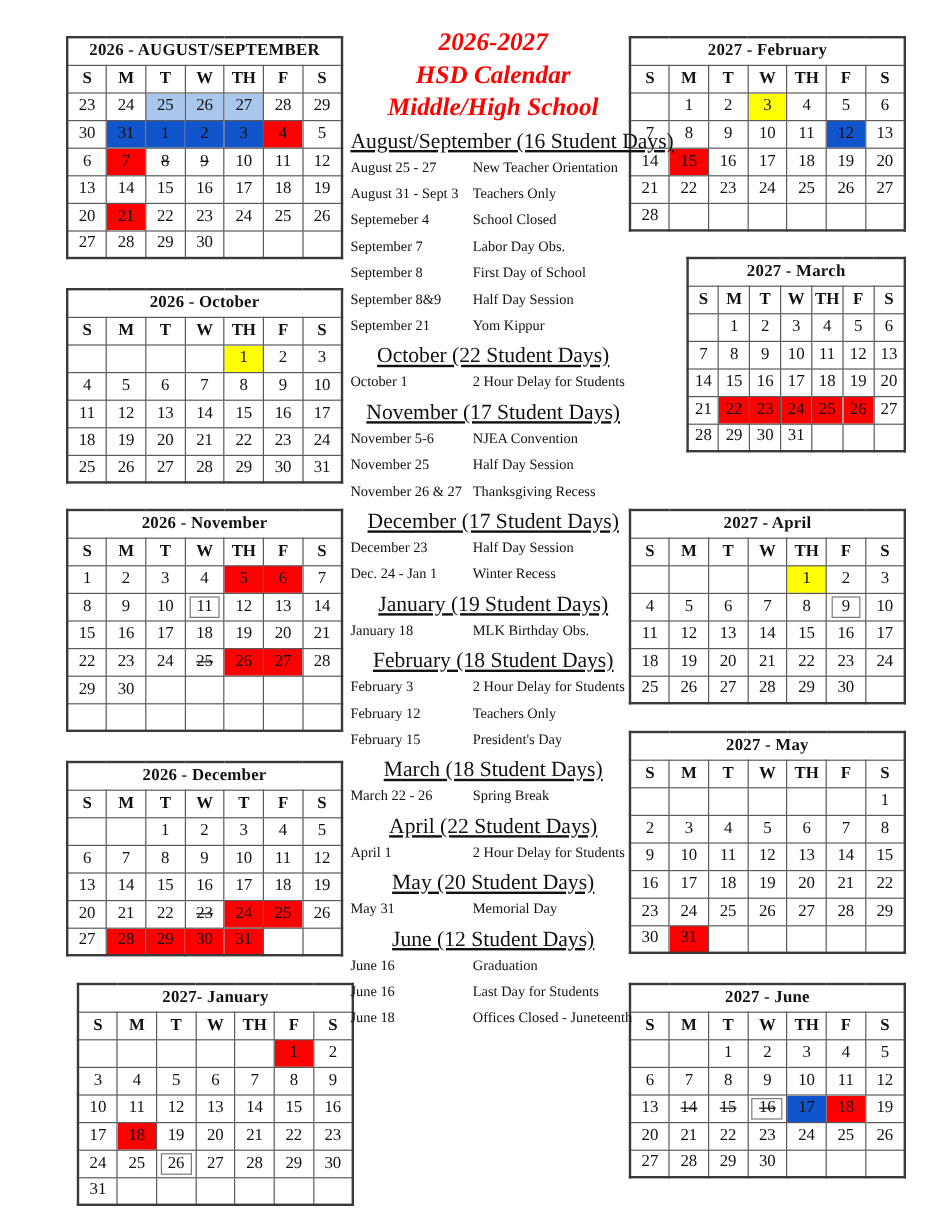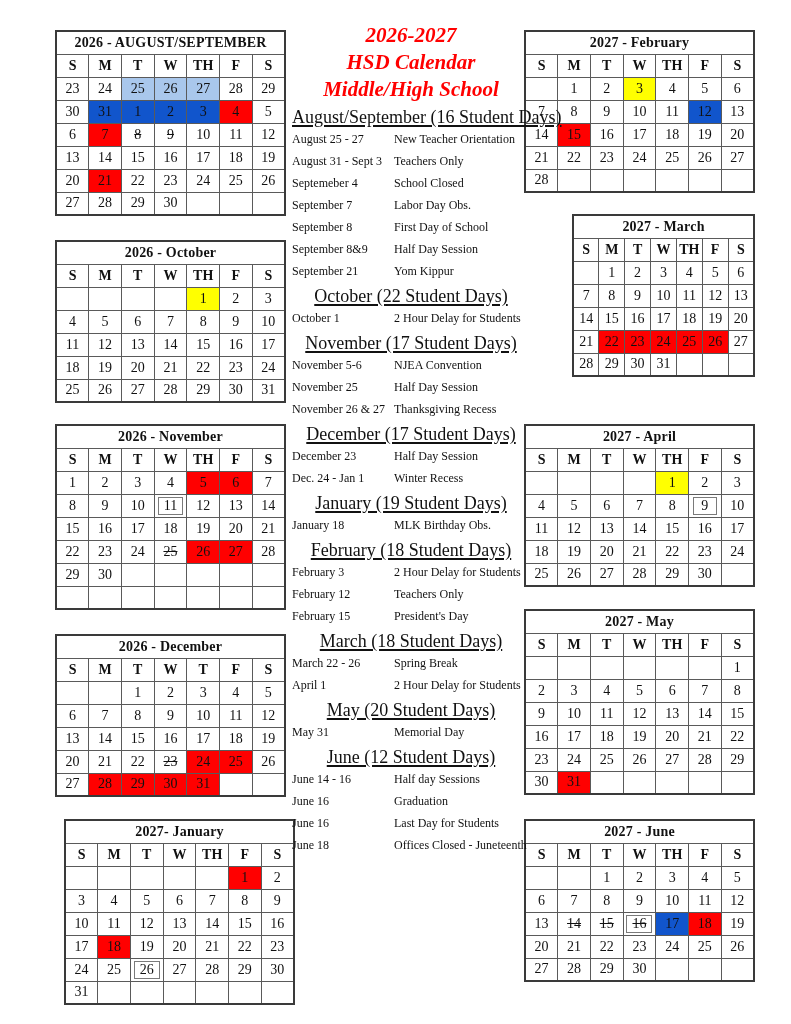--- a/index.html
+++ b/index.html
@@ -809,34 +809,31 @@
       </div>
       <div class="ev-item">
         <span class="ev-date">February 15</span>
         <span class="ev-desc">President's Day</span>
       </div>
       <div class="ev-heading"><span>March (18 Student Days)</span></div>
       <div class="ev-item">
         <span class="ev-date">March 22 - 26</span>
         <span class="ev-desc">Spring Break</span>
       </div>
+      <div class="ev-heading"><span>April (22 Student Days)</span></div>
       <div class="ev-item">
         <span class="ev-date">April 1</span>
         <span class="ev-desc">2 Hour Delay for Students</span>
       </div>
       <div class="ev-heading"><span>May (20 Student Days)</span></div>
       <div class="ev-item">
         <span class="ev-date">May 31</span>
         <span class="ev-desc">Memorial Day</span>
       </div>
       <div class="ev-heading"><span>June (12 Student Days)</span></div>
-      <div class="ev-item">
-        <span class="ev-date">June 14 - 16</span>
-        <span class="ev-desc">Half day Sessions</span>
-      </div>
       <div class="ev-item">
         <span class="ev-date">June 16</span>
         <span class="ev-desc">Graduation</span>
       </div>
       <div class="ev-item">
         <span class="ev-date">June 16</span>
         <span class="ev-desc">Last Day for Students</span>
       </div>
       <div class="ev-item">
         <span class="ev-date">June 18</span>

